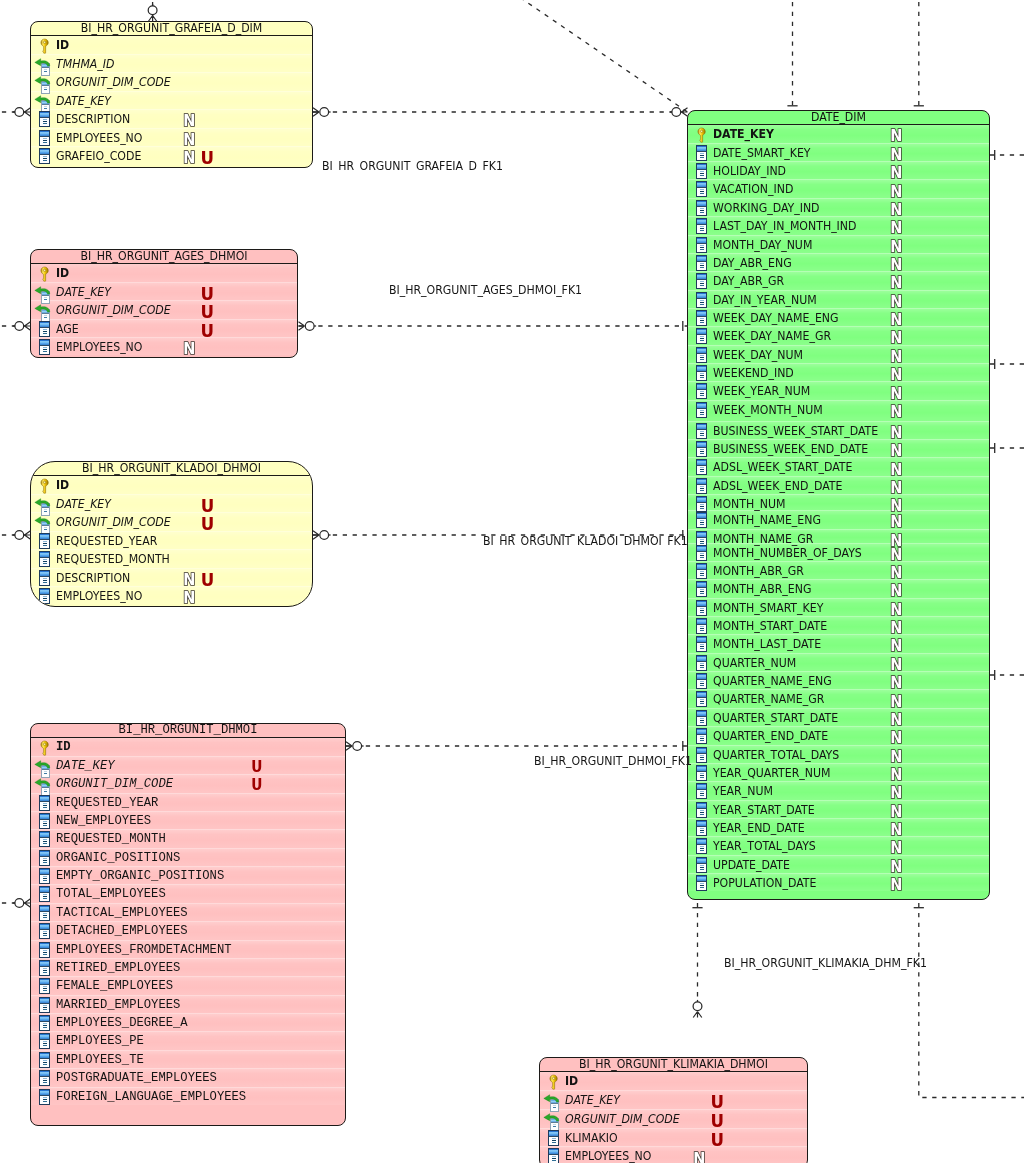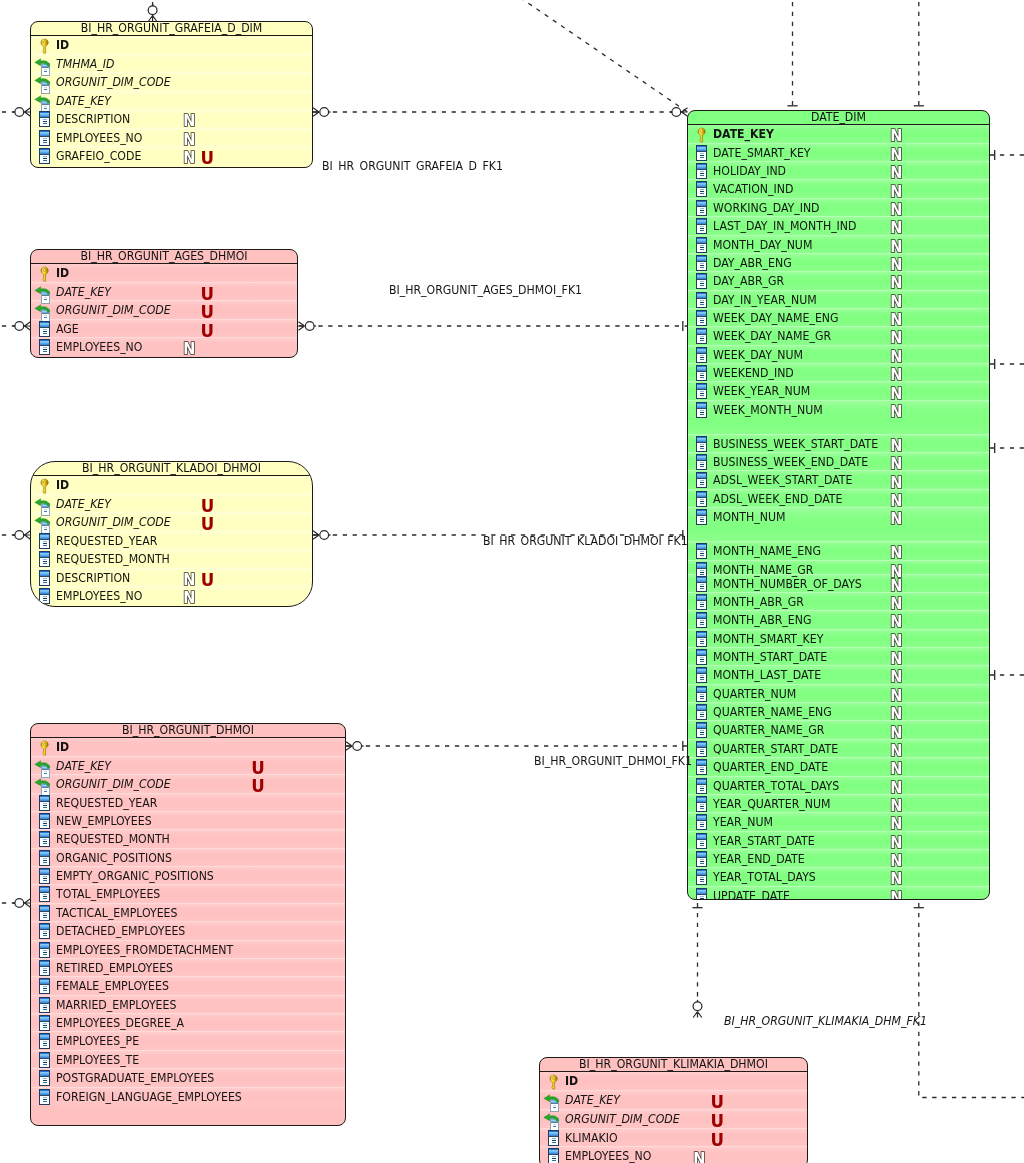--- a/index.html
+++ b/index.html
@@ -554,21 +554,21 @@
           <rect x="14.5" y="9" width="4" height="1" fill="#8bb9da" shape-rendering="crispEdges"></rect>
           <rect x="14.5" y="11" width="4" height="1" fill="#0f3f5f" shape-rendering="crispEdges"></rect>
           <rect x="14.5" y="13" width="4" height="1" fill="#2f6e95" shape-rendering="crispEdges"></rect>
         </svg>
     <span class="nm">EMPLOYEES_NO</span>
   <svg class="nflag" viewBox="0 0 15 16" width="15" height="16" style="left: 150.8px;">
           <text x="1.2" y="13.4" font-family="DejaVu Sans, sans-serif" font-size="16" font-weight="bold" fill="#ffffff" stroke="#3a352f" stroke-width="1.5" paint-order="stroke">N</text>
         </svg>
       </div>
     </div>
-    <div class="tbl pink" style="left: 30px; top: 723.3px; width: 316px; height: 403px;">
+    <div class="tbl pink" style="left: 30px; top: 723.3px; width: 316px; height: 403px; font-family: Liberation Mono, monospace;">
     <div class="hdr">BI_HR_ORGUNIT_DHMOI</div>
   <div class="row pk" style="height: 18.376px; line-height: 18.576px;">
         <svg viewBox="0 0 26 22" class="ico">
           <defs>
             <linearGradient id="kg19" x1="0" y1="0" x2="1" y2="0">
               <stop offset="0" stop-color="#a37c06"></stop>
               <stop offset=".28" stop-color="#ffe95e"></stop>
               <stop offset=".58" stop-color="#f0c405"></stop>
               <stop offset="1" stop-color="#8f6c02"></stop>
             </linearGradient>
@@ -1363,21 +1363,21 @@
           <rect x="11.5" y="7.4" width="9" height="1" fill="#2a4863" shape-rendering="crispEdges"></rect>
           <rect x="14.5" y="9" width="4" height="1" fill="#8bb9da" shape-rendering="crispEdges"></rect>
           <rect x="14.5" y="11" width="4" height="1" fill="#0f3f5f" shape-rendering="crispEdges"></rect>
           <rect x="14.5" y="13" width="4" height="1" fill="#2f6e95" shape-rendering="crispEdges"></rect>
         </svg>
     <span class="nm">WEEK_YEAR_NUM</span>
   <svg class="nflag" viewBox="0 0 15 16" width="15" height="16" style="left: 200.5px;">
           <text x="1.2" y="13.4" font-family="DejaVu Sans, sans-serif" font-size="16" font-weight="bold" fill="#ffffff" stroke="#3a352f" stroke-width="1.5" paint-order="stroke">N</text>
         </svg>
       </div>
-      <div class="row col" style="height: 34px; line-height: 18.56px; padding-left: 36px;">
+      <div class="row col" style="height: 21px; line-height: 18.56px; padding-left: 36px;">
         <svg viewBox="0 0 26 22" class="ico">
           <defs>
             <linearGradient id="cg60" x1="0" y1="0" x2="0" y2="1">
               <stop offset="0" stop-color="#1c6cce"></stop>
               <stop offset=".25" stop-color="#8ed2fb"></stop>
               <stop offset=".65" stop-color="#4e9fe9"></stop>
               <stop offset="1" stop-color="#2e72c2"></stop>
             </linearGradient>
           </defs>
           <rect x="11" y="1.9" width="10" height="14.5" fill="#fdfeff" stroke="#1f3c5c" stroke-width="1" shape-rendering="crispEdges"></rect>
@@ -1473,21 +1473,21 @@
           <rect x="11.5" y="7.4" width="9" height="1" fill="#2a4863" shape-rendering="crispEdges"></rect>
           <rect x="14.5" y="9" width="4" height="1" fill="#8bb9da" shape-rendering="crispEdges"></rect>
           <rect x="14.5" y="11" width="4" height="1" fill="#0f3f5f" shape-rendering="crispEdges"></rect>
           <rect x="14.5" y="13" width="4" height="1" fill="#2f6e95" shape-rendering="crispEdges"></rect>
         </svg>
     <span class="nm">ADSL_WEEK_END_DATE</span>
   <svg class="nflag" viewBox="0 0 15 16" width="15" height="16" style="left: 200.5px;">
           <text x="1.2" y="13.4" font-family="DejaVu Sans, sans-serif" font-size="16" font-weight="bold" fill="#ffffff" stroke="#3a352f" stroke-width="1.5" paint-order="stroke">N</text>
         </svg>
       </div>
-      <div class="row col" style="height: 34px; line-height: 18.56px;">
+      <div class="row col" style="height: 16px; line-height: 18.56px;">
         <svg viewBox="0 0 26 22" class="ico">
           <defs>
             <linearGradient id="cg65" x1="0" y1="0" x2="0" y2="1">
               <stop offset="0" stop-color="#1c6cce"></stop>
               <stop offset=".25" stop-color="#8ed2fb"></stop>
               <stop offset=".65" stop-color="#4e9fe9"></stop>
               <stop offset="1" stop-color="#2e72c2"></stop>
             </linearGradient>
           </defs>
           <rect x="11" y="1.9" width="10" height="14.5" fill="#fdfeff" stroke="#1f3c5c" stroke-width="1" shape-rendering="crispEdges"></rect>
@@ -1962,14 +1962,14 @@
     <span class="nm">POPULATION_DATE</span>
   <svg class="nflag" viewBox="0 0 15 16" width="15" height="16" style="left: 200.5px;">
           <text x="1.2" y="13.4" font-family="DejaVu Sans, sans-serif" font-size="16" font-weight="bold" fill="#ffffff" stroke="#3a352f" stroke-width="1.5" paint-order="stroke">N</text>
         </svg>
       </div>
     </div>
     <div class="lbl" style="left: 322px; top: 158.5px; height: 12px; overflow: hidden;">BI_HR_ORGUNIT_GRAFEIA_D_FK1</div>
     <div class="lbl" style="left: 389px; top: 282.5px;">BI_HR_ORGUNIT_AGES_DHMOI_FK1</div>
     <div class="lbl" style="left: 483px; top: 533.5px; height: 12px; overflow: hidden;">BI_HR_ORGUNIT_KLADOI_DHMOI_FK1</div>
     <div class="lbl" style="left: 534px; top: 753.5px;">BI_HR_ORGUNIT_DHMOI_FK1</div>
-    <div class="lbl" style="left: 724px; top: 1014px; font-style: italic;">BI_HR_ORGUNIT_KLIMAKIA_DHM_FK1</div>
+    <div class="lbl" style="left: 724px; top: 956px;">BI_HR_ORGUNIT_KLIMAKIA_DHM_FK1</div>
   </div>
 
 </body></html>

